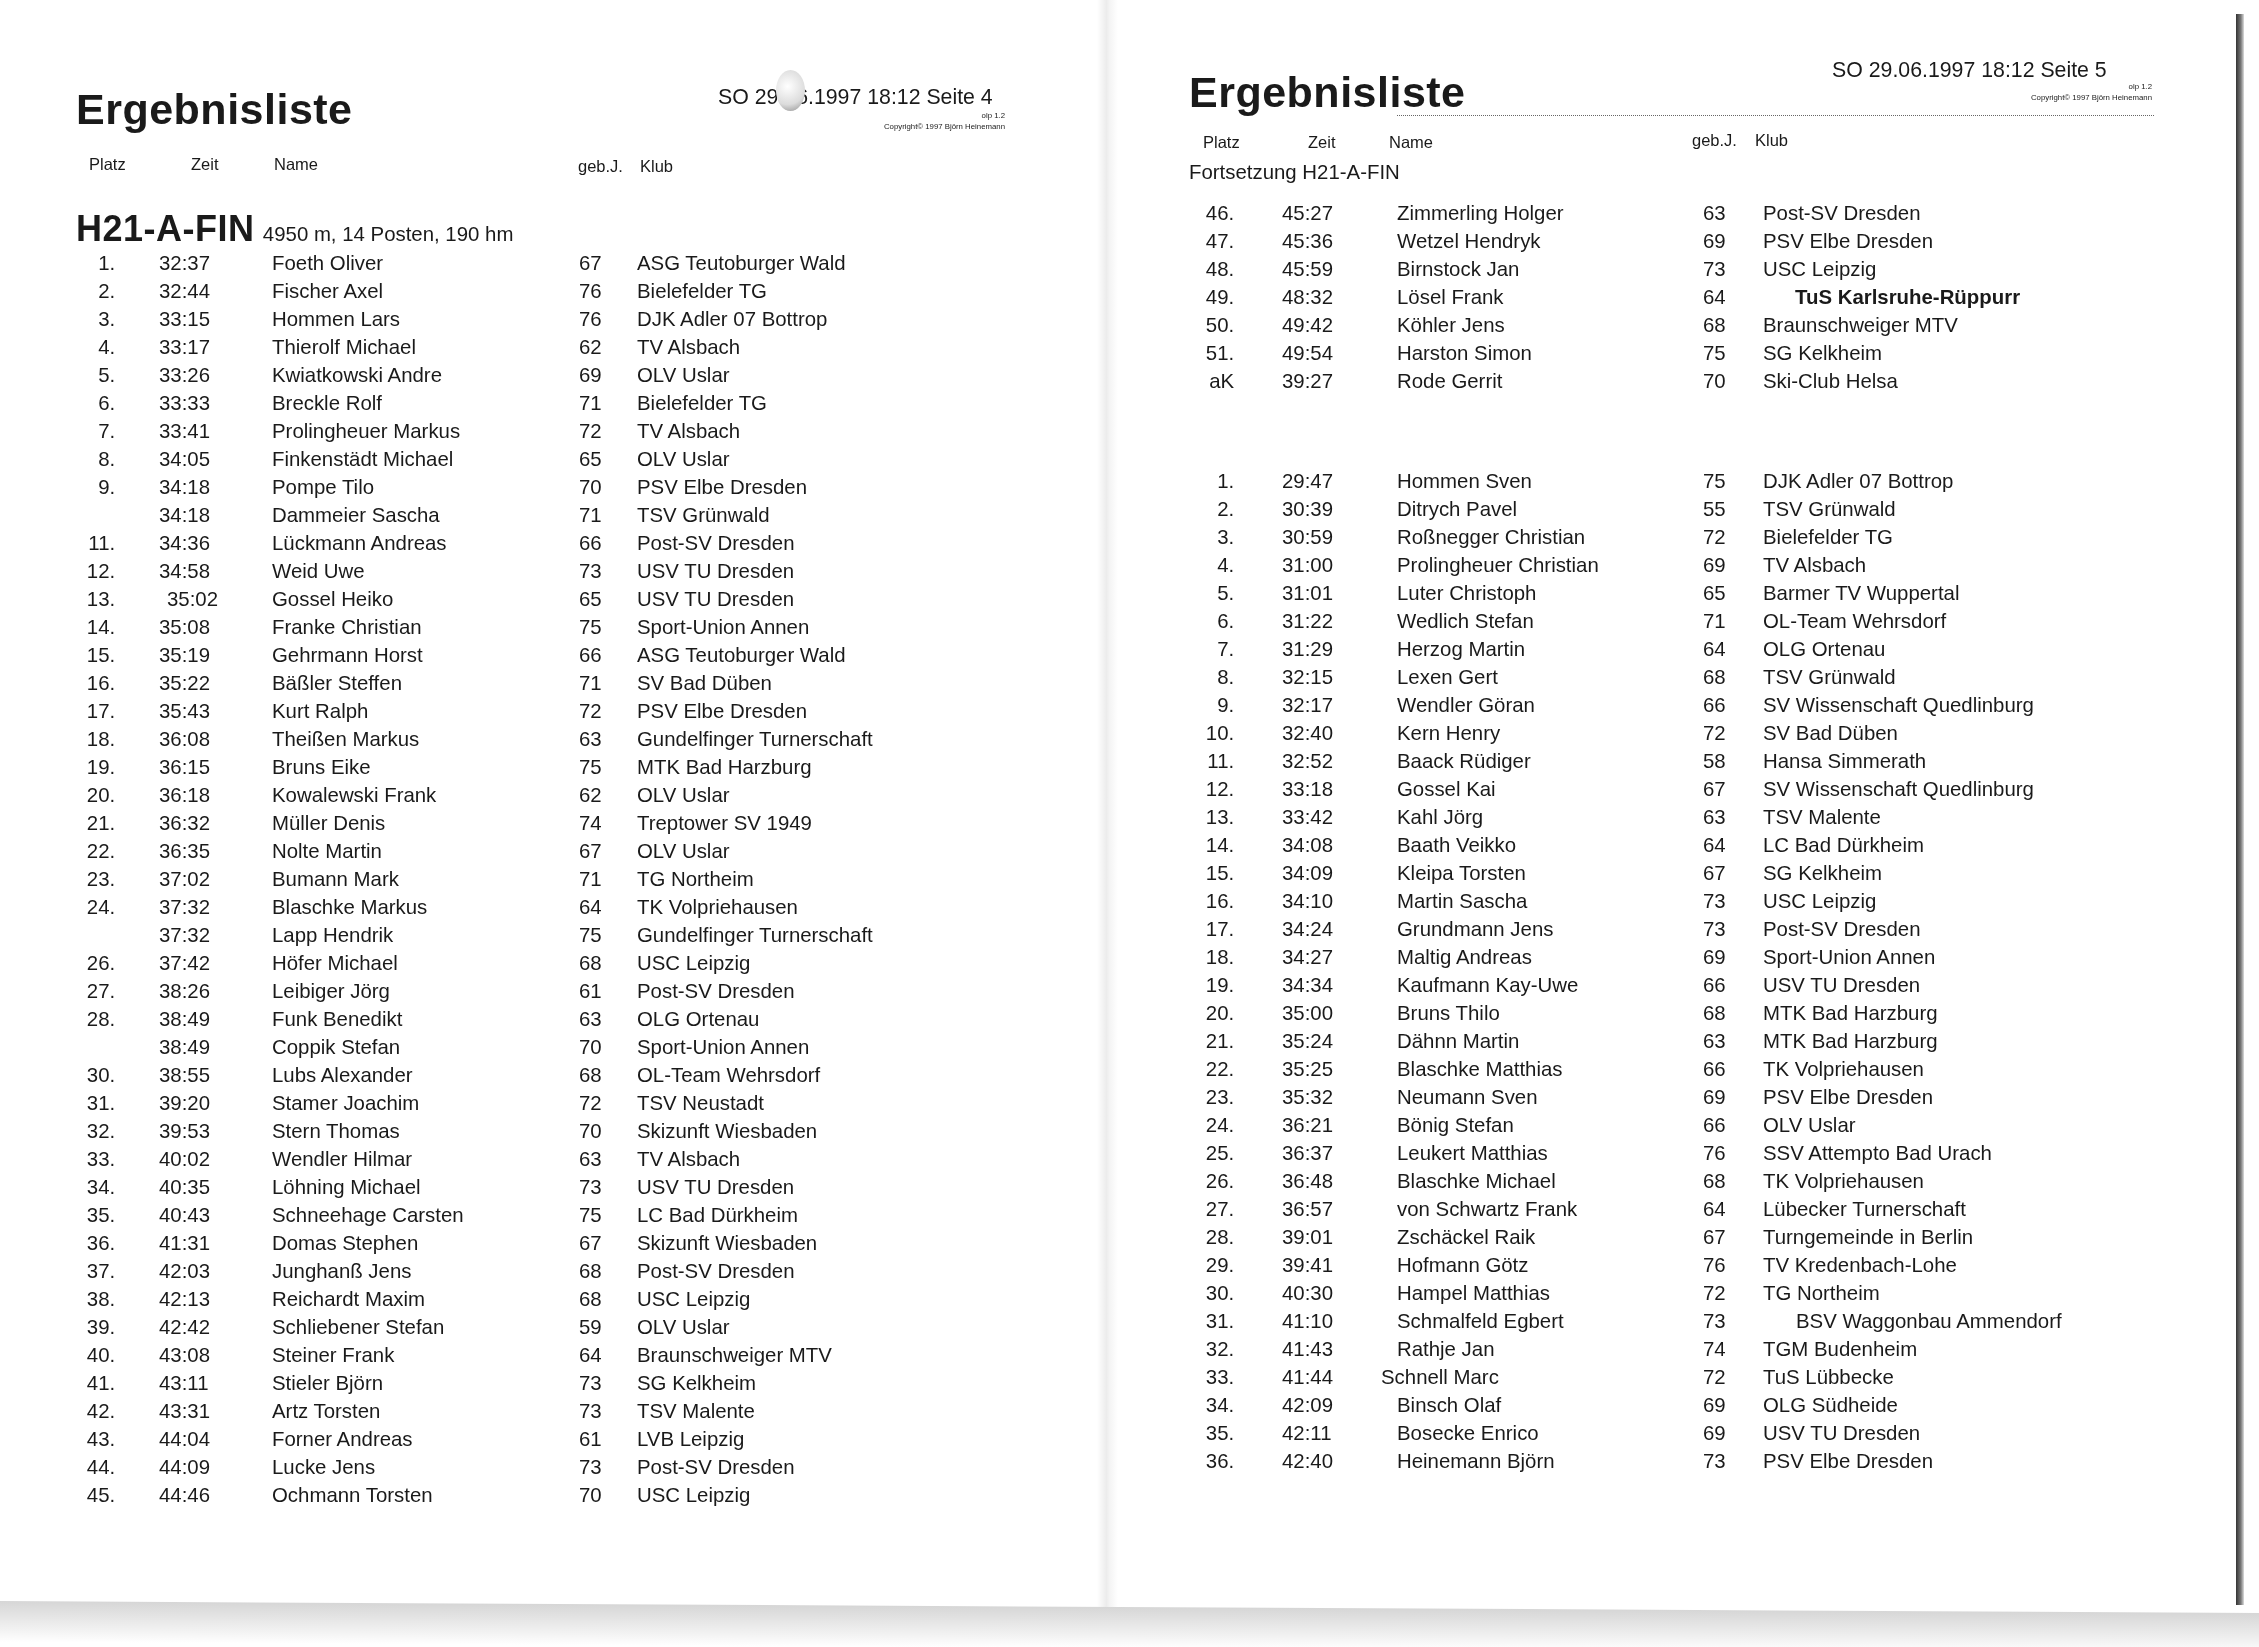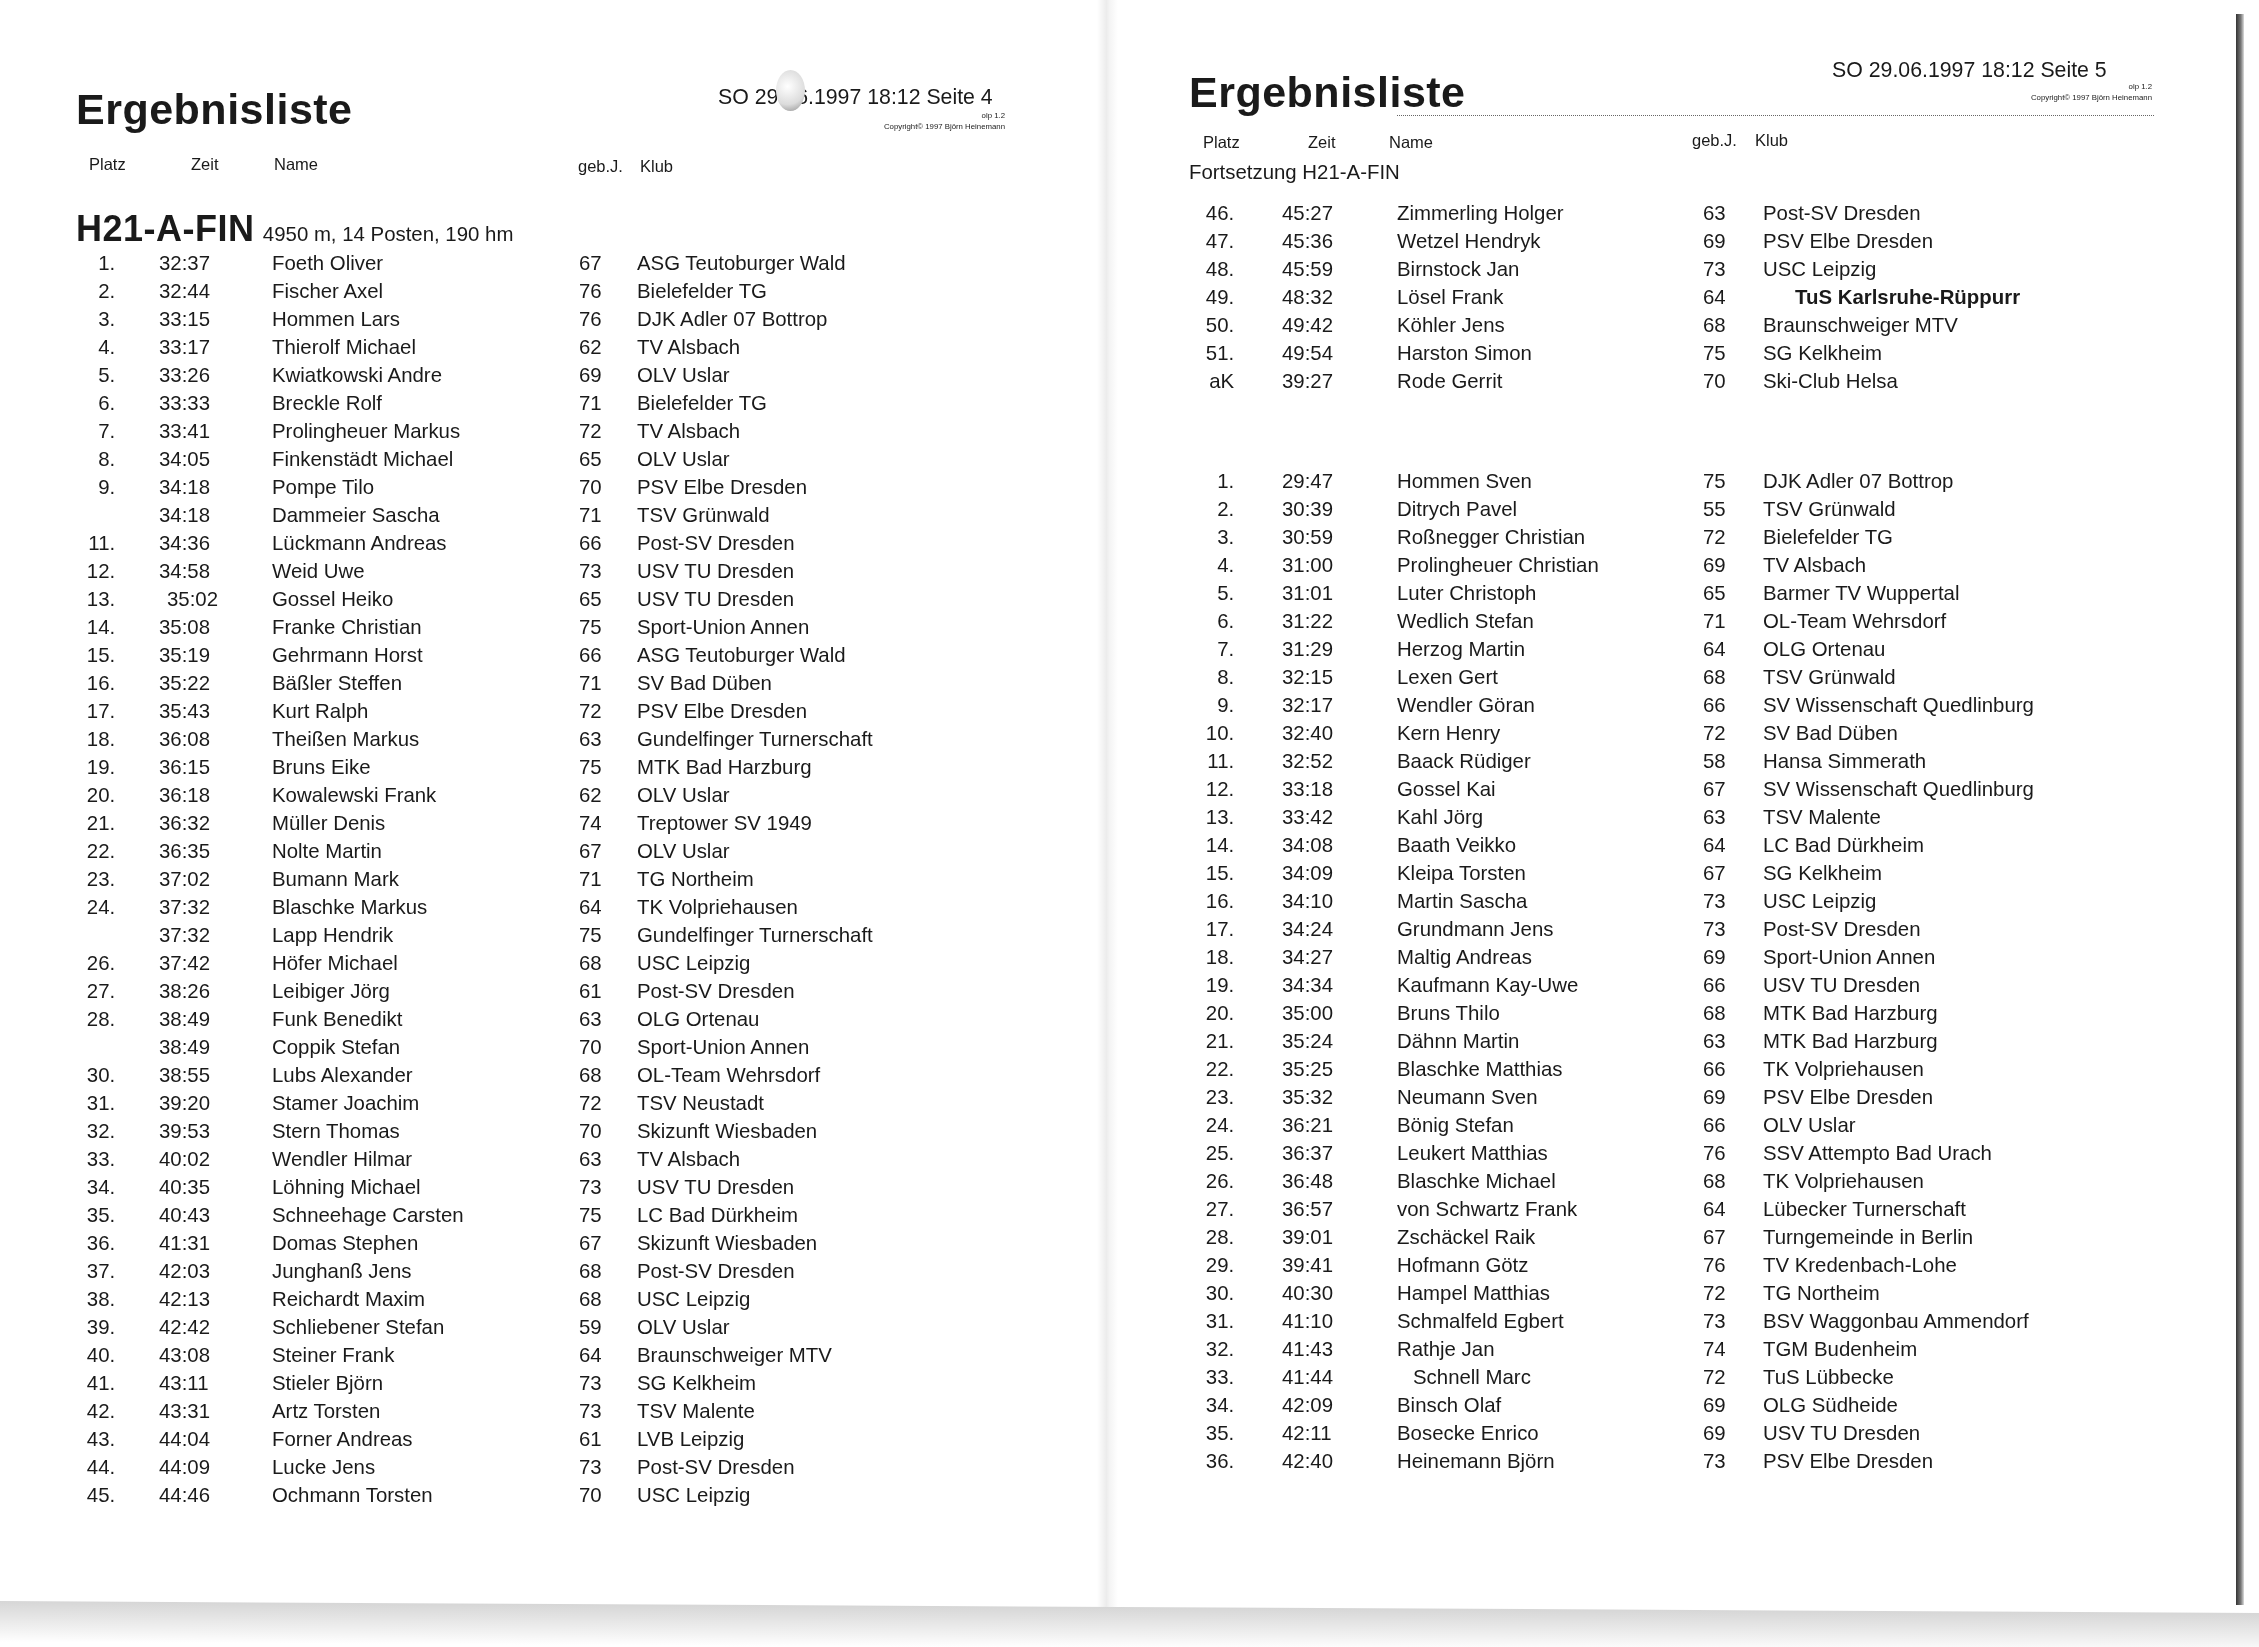--- a/index.html
+++ b/index.html
@@ -665,33 +665,33 @@
         <span class="c-time" style="left: 89px;">40:30</span>
         <span class="c-name" style="left: 204px;">Hampel Matthias</span>
         <span class="c-year" style="left: 510px;">72</span>
         <span class="c-club" style="left: 570px;">TG Northeim</span>
       </div>
       <div class="row">
         <span class="c-place" style="left: -5.8px;">31.</span>
         <span class="c-time" style="left: 89px;">41:10</span>
         <span class="c-name" style="left: 204px;">Schmalfeld Egbert</span>
         <span class="c-year" style="left: 510px;">73</span>
-        <span class="c-club" style="left: 570px;">BSV Waggonbau Ammendorf</span>
+        <span class="c-club" style="left: 603px;">BSV Waggonbau Ammendorf</span>
       </div>
       <div class="row">
         <span class="c-place" style="left: -5.8px;">32.</span>
         <span class="c-time" style="left: 89px;">41:43</span>
         <span class="c-name" style="left: 204px;">Rathje Jan</span>
         <span class="c-year" style="left: 510px;">74</span>
         <span class="c-club" style="left: 570px;">TGM Budenheim</span>
       </div>
       <div class="row">
         <span class="c-place" style="left: -5.8px;">33.</span>
         <span class="c-time" style="left: 89px;">41:44</span>
-        <span class="c-name" style="left: 220px;">Schnell Marc</span>
+        <span class="c-name" style="left: 188px;">Schnell Marc</span>
         <span class="c-year" style="left: 510px;">72</span>
         <span class="c-club" style="left: 570px;">TuS Lübbecke</span>
       </div>
       <div class="row">
         <span class="c-place" style="left: -5.8px;">34.</span>
         <span class="c-time" style="left: 89px;">42:09</span>
         <span class="c-name" style="left: 204px;">Binsch Olaf</span>
         <span class="c-year" style="left: 510px;">69</span>
         <span class="c-club" style="left: 570px;">OLG Südheide</span>
       </div>

